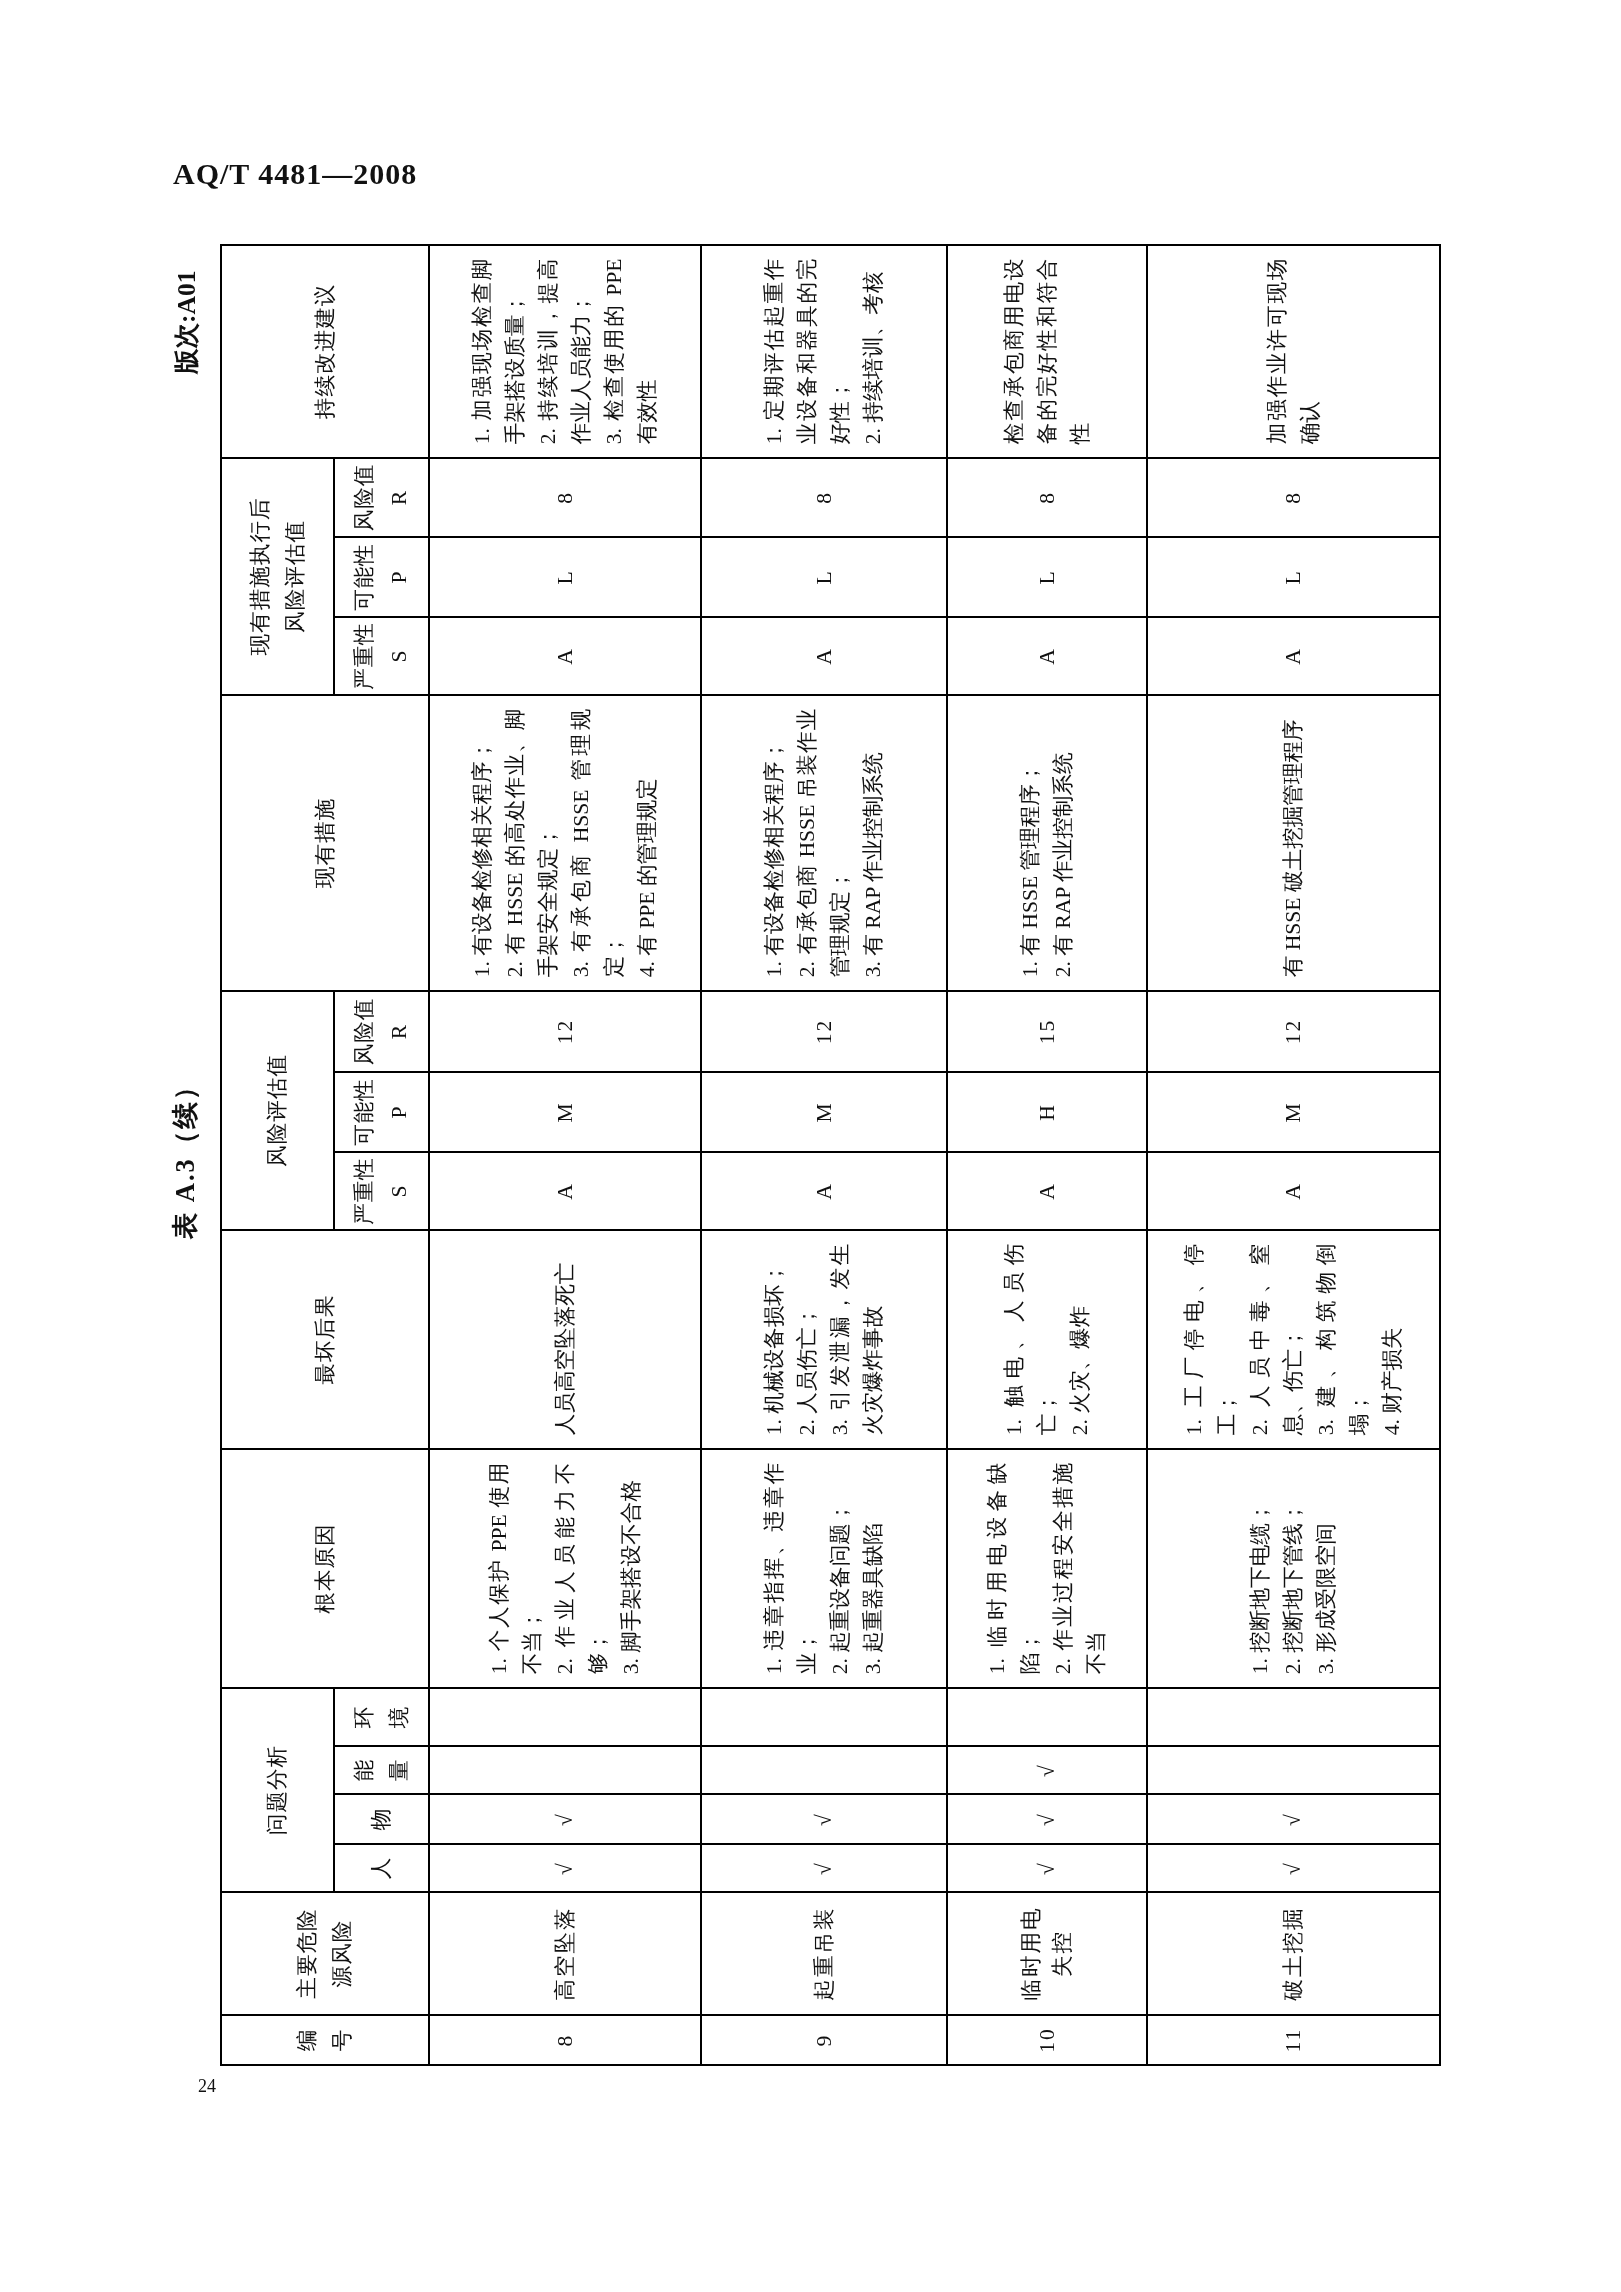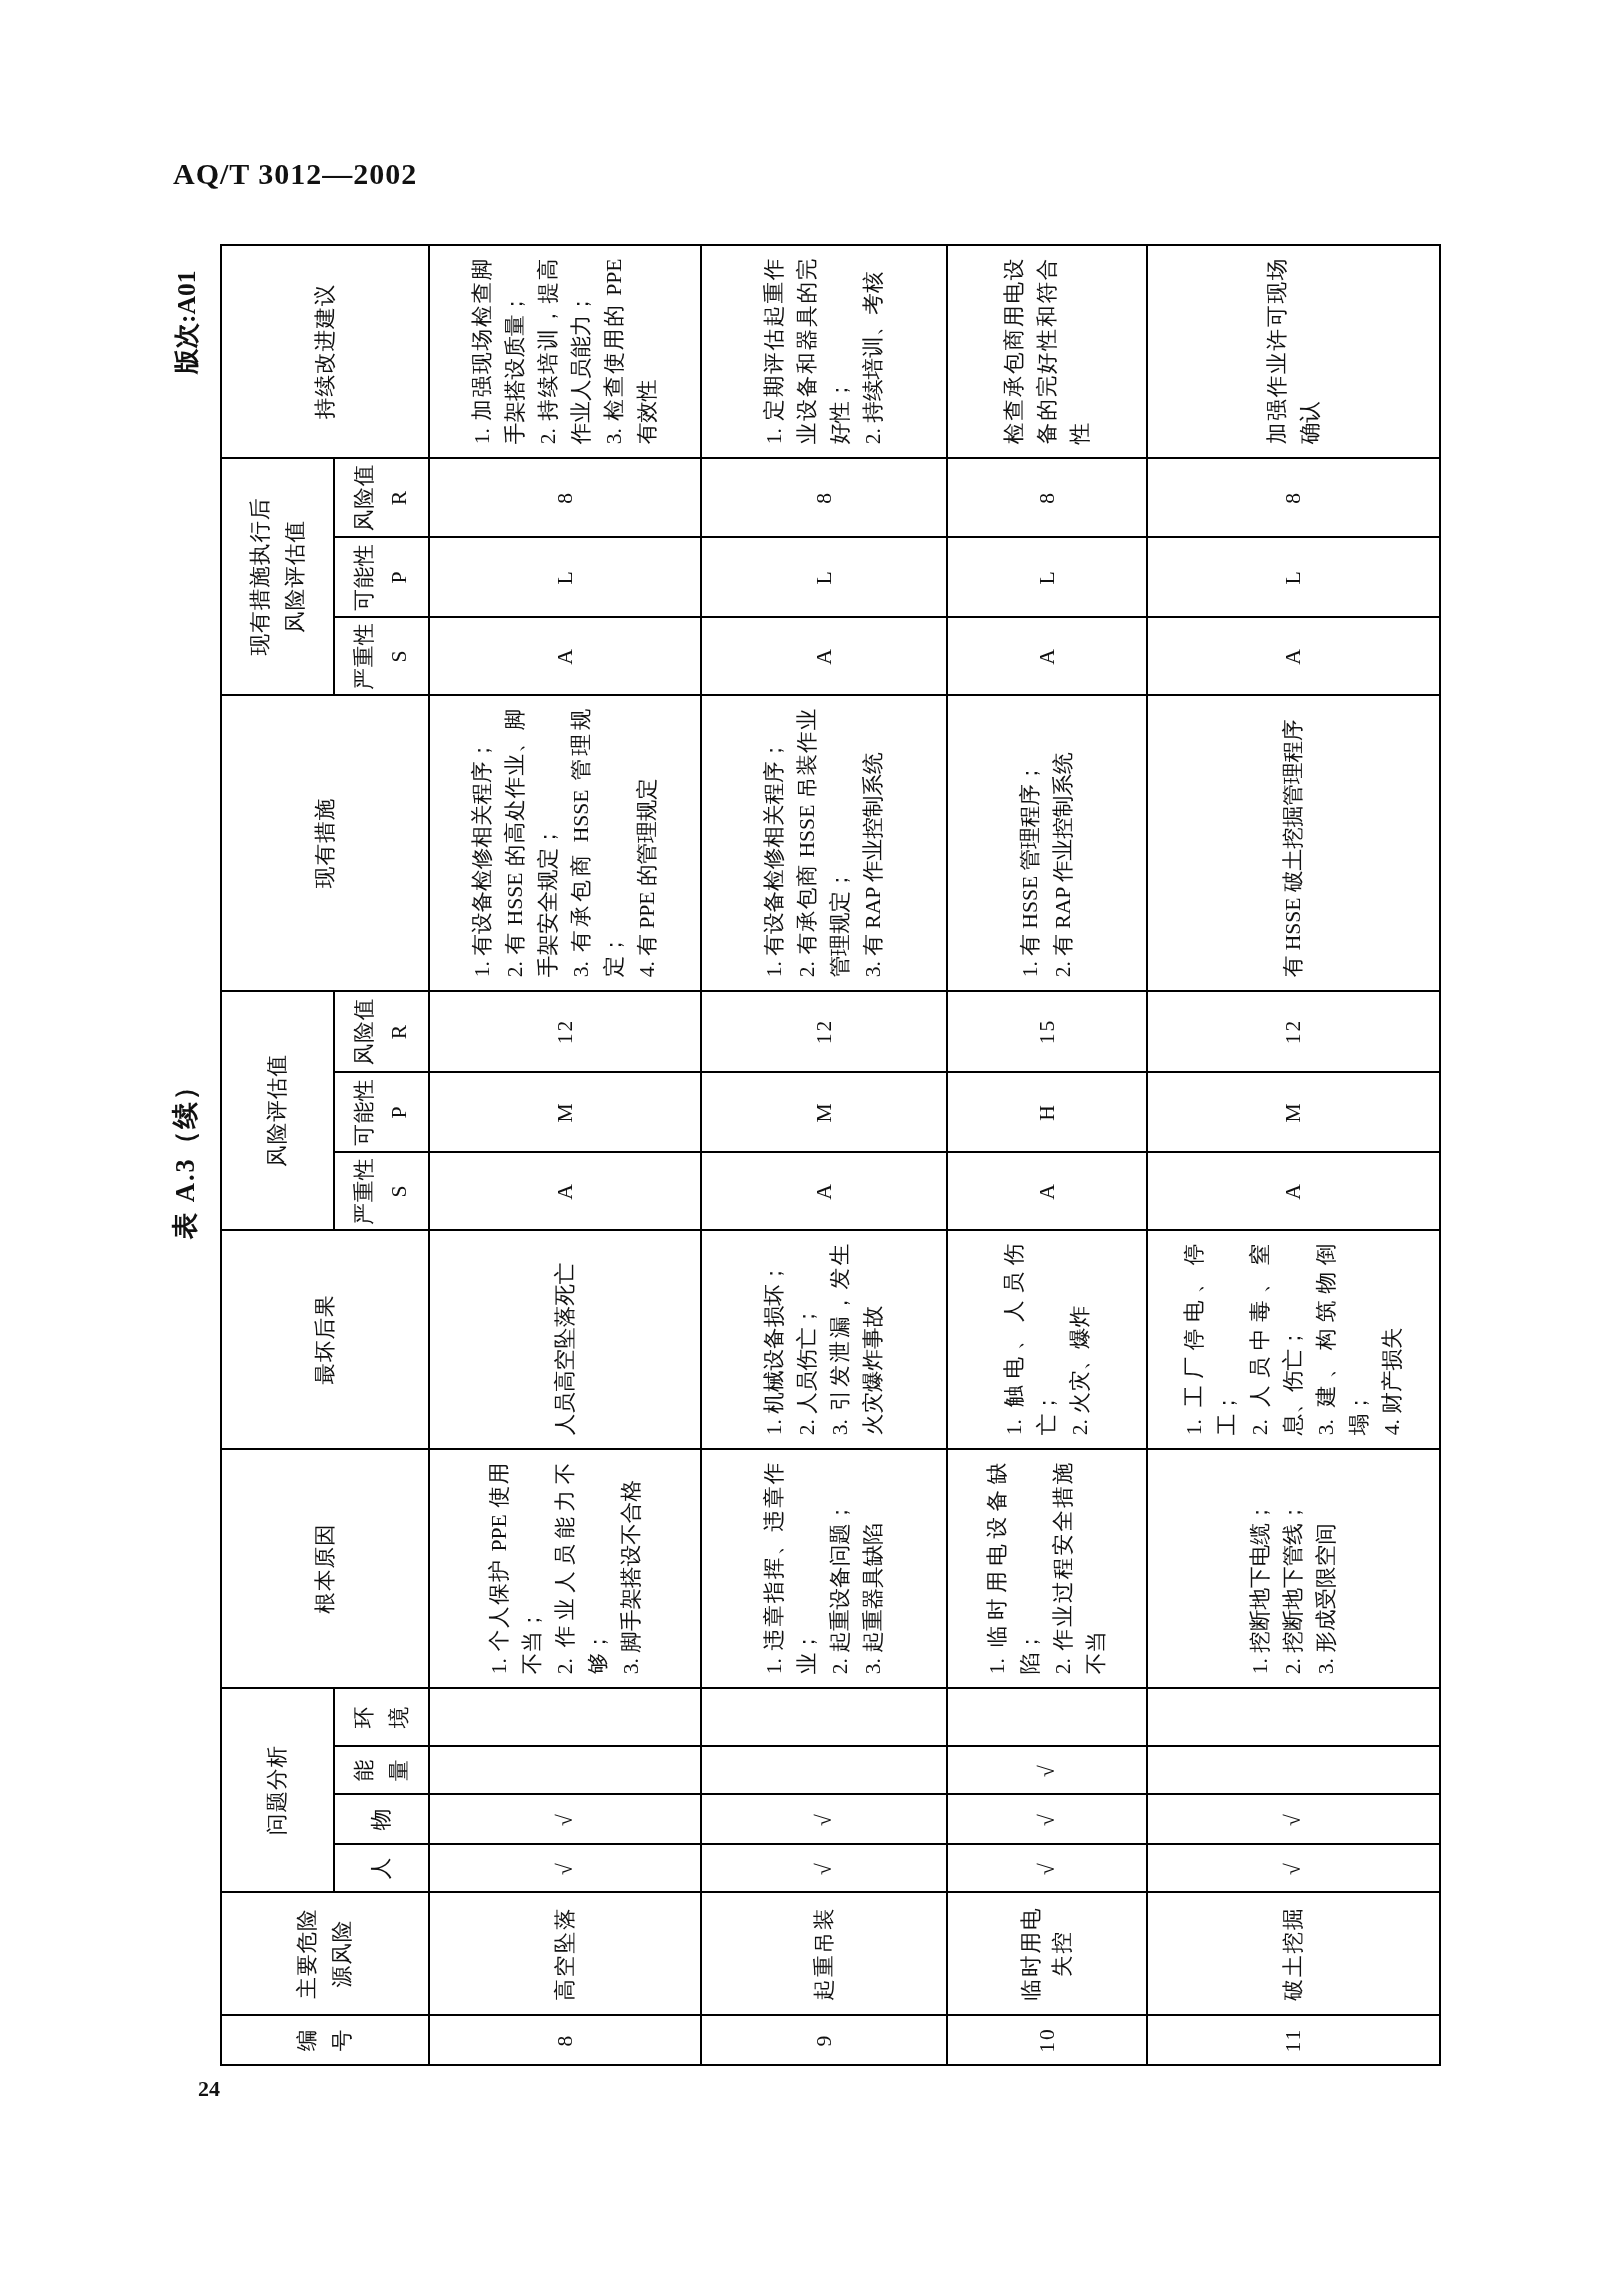--- a/index.html
+++ b/index.html
@@ -6,21 +6,21 @@
   body{
     width:1621px;height:2293px;position:relative;background:#ffffff;
     font-family:"Liberation Serif","DejaVu Serif",serif;color:#111;
     overflow:hidden;
   }
   .doc-code{
     position:absolute;left:173px;top:157px;
     font-size:30px;font-weight:bold;letter-spacing:1px;
   }
   .page-num{
-    position:absolute;left:198px;top:2076px;font-size:22px;font-weight:bold;
+    position:absolute;left:198px;top:2076px;font-size:18px;
   }
   
   .rot-wrap{
     position:absolute;left:157px;top:2066px;width:1821px;height:1282px;
     transform:rotate(-90deg);transform-origin:0 0;
   }
   .caption-row{position:relative;height:63px;width:1821px;}
   .cap-title{
     position:absolute;left:50%;transform:translateX(-50%);top:9.8px;
     font-size:26.5px;font-weight:bold;letter-spacing:2px;
@@ -46,21 +46,21 @@
   tr.rh1{height:113px;}
   tr.rh2{height:95px;}
   tr.r8{height:272px;}
   tr.r9{height:246px;}
   tr.r10{height:200px;}
   tr.r11{height:293px;}
 </style>
 </head>
 <body>
 
-<div class="doc-code">AQ/T 3012—2002</div>
+<div class="doc-code">AQ/T 4481—2008</div>
 
 <div class="rot-wrap">
   <div class="caption-row">
     <span class="cap-title">表 A.3（续）</span>
     <span class="cap-edition">版次:A01</span>
   </div>
 
   <table class="risk">
     <colgroup>
       <col style="width:50px">

